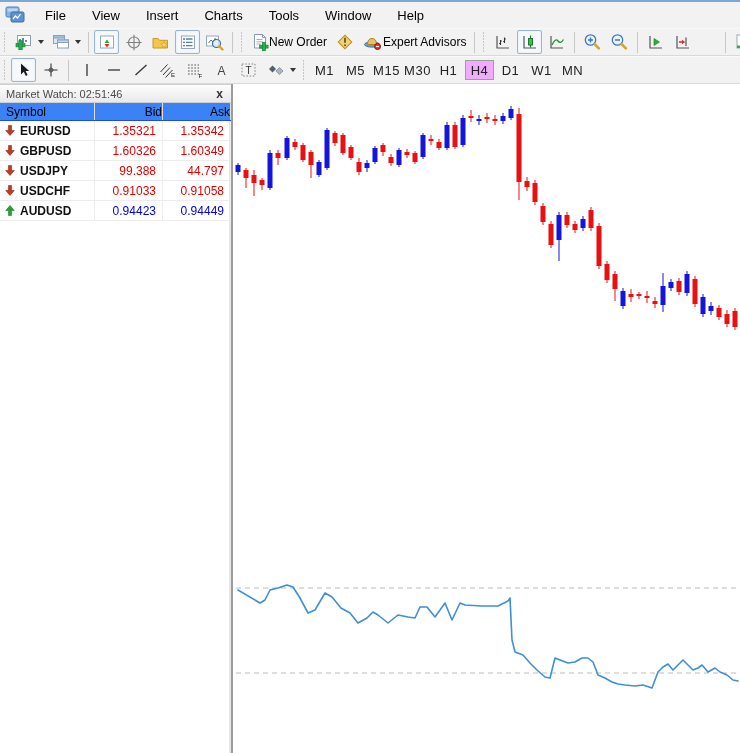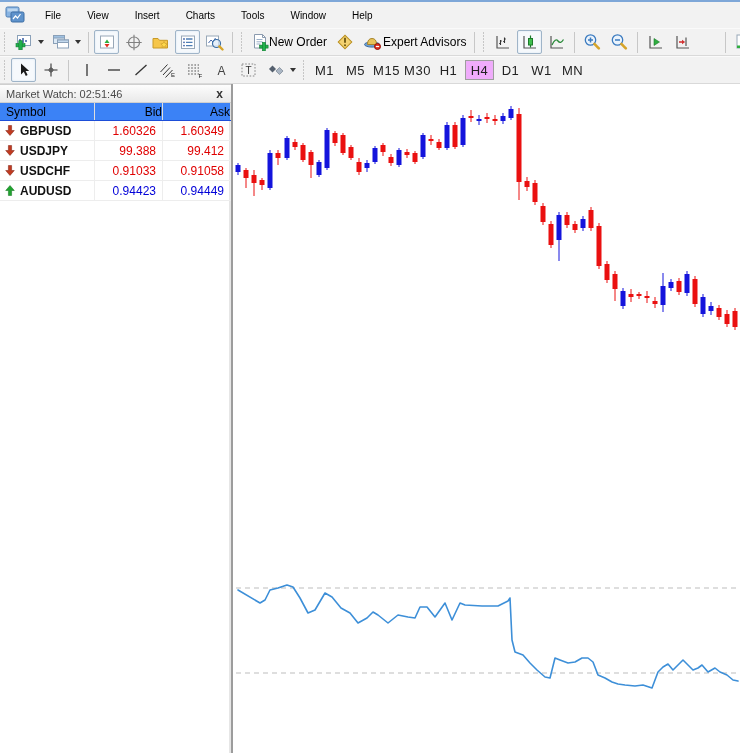--- a/index.html
+++ b/index.html
@@ -5,21 +5,21 @@
   * { box-sizing: border-box; }
   html,body { margin:0; padding:0; }
   body {
     width:740px; height:753px; overflow:hidden; background:#fff;
     font-family:"Liberation Sans", sans-serif; color:#000; position:relative;
   }
   .win-top { height:2px; background:#7ea7d8; }
   
   .menubar { height:26px; background:#f2f2f2; display:flex; align-items:center; padding-left:2px; }
   .logo { width:24px; height:20px; margin:0 4px 0 2px; display:flex; align-items:center; justify-content:center; }
-  .menu-item { padding:4px 13px; font-size:10px; cursor:default; }
+  .menu-item { padding:4px 13px; font-size:13px; cursor:default; }
   
   .toolbar { height:28px; background:#f2f2f2; border-top:1px solid #fafafa; border-bottom:1px solid #d9d9d9; display:flex; align-items:center; overflow:hidden; }
   .grip { width:5px; height:20px; margin:0 3px 0 2px;
           background-image:radial-gradient(circle,#9a9a9a 0.9px,transparent 1px);
           background-size:3px 3px; background-position:center; }
   .sep { width:1px; height:21px; background:#c7c7c7; margin:0 4px; }
   .sep.push { margin-left:auto; }
   .tb { min-width:25px; height:24px; display:flex; align-items:center; justify-content:center;
         border:1px solid transparent; border-radius:2px; margin:0 1px; padding:0 2px; }
   .tb.pressed { border-color:#9fb4c8; background:#f6f9fc; box-shadow:inset 0 0 2px #d5e2ee; }
@@ -332,34 +332,44 @@
       <div class="h sym">Symbol</div>
       <div class="h num">Bid</div>
       <div class="h num">Ask</div>
     </div>
     <div id="mw-body">
         <div class="mw-row">
           <div class="mw-cell sym">
             <svg class="dirarrow" width="10" height="11" viewBox="0 0 10 11">
               <path d="M3.4 0.5 H6.6 V5.5 H9.3 L5 10.5 L0.7 5.5 H3.4 Z" fill="#c03a20" stroke="#7c1d0d" stroke-width="0.5"></path>
             </svg>
+            <span>EURUSD</span>
+          </div>
+          <div class="mw-cell num" style="color:#e00000">1.35321</div>
+          <div class="mw-cell num" style="color:#e00000">1.35342</div>
+        </div>
+        <div class="mw-row">
+          <div class="mw-cell sym">
+            <svg class="dirarrow" width="10" height="11" viewBox="0 0 10 11">
+              <path d="M3.4 0.5 H6.6 V5.5 H9.3 L5 10.5 L0.7 5.5 H3.4 Z" fill="#c03a20" stroke="#7c1d0d" stroke-width="0.5"></path>
+            </svg>
             <span>GBPUSD</span>
           </div>
           <div class="mw-cell num" style="color:#e00000">1.60326</div>
           <div class="mw-cell num" style="color:#e00000">1.60349</div>
         </div>
         <div class="mw-row">
           <div class="mw-cell sym">
             <svg class="dirarrow" width="10" height="11" viewBox="0 0 10 11">
               <path d="M3.4 0.5 H6.6 V5.5 H9.3 L5 10.5 L0.7 5.5 H3.4 Z" fill="#c03a20" stroke="#7c1d0d" stroke-width="0.5"></path>
             </svg>
             <span>USDJPY</span>
           </div>
           <div class="mw-cell num" style="color:#e00000">99.388</div>
-          <div class="mw-cell num" style="color:#e00000">99.412</div>
+          <div class="mw-cell num" style="color:#e00000">44.797</div>
         </div>
         <div class="mw-row">
           <div class="mw-cell sym">
             <svg class="dirarrow" width="10" height="11" viewBox="0 0 10 11">
               <path d="M3.4 0.5 H6.6 V5.5 H9.3 L5 10.5 L0.7 5.5 H3.4 Z" fill="#c03a20" stroke="#7c1d0d" stroke-width="0.5"></path>
             </svg>
             <span>USDCHF</span>
           </div>
           <div class="mw-cell num" style="color:#e00000">0.91033</div>
           <div class="mw-cell num" style="color:#e00000">0.91058</div>

